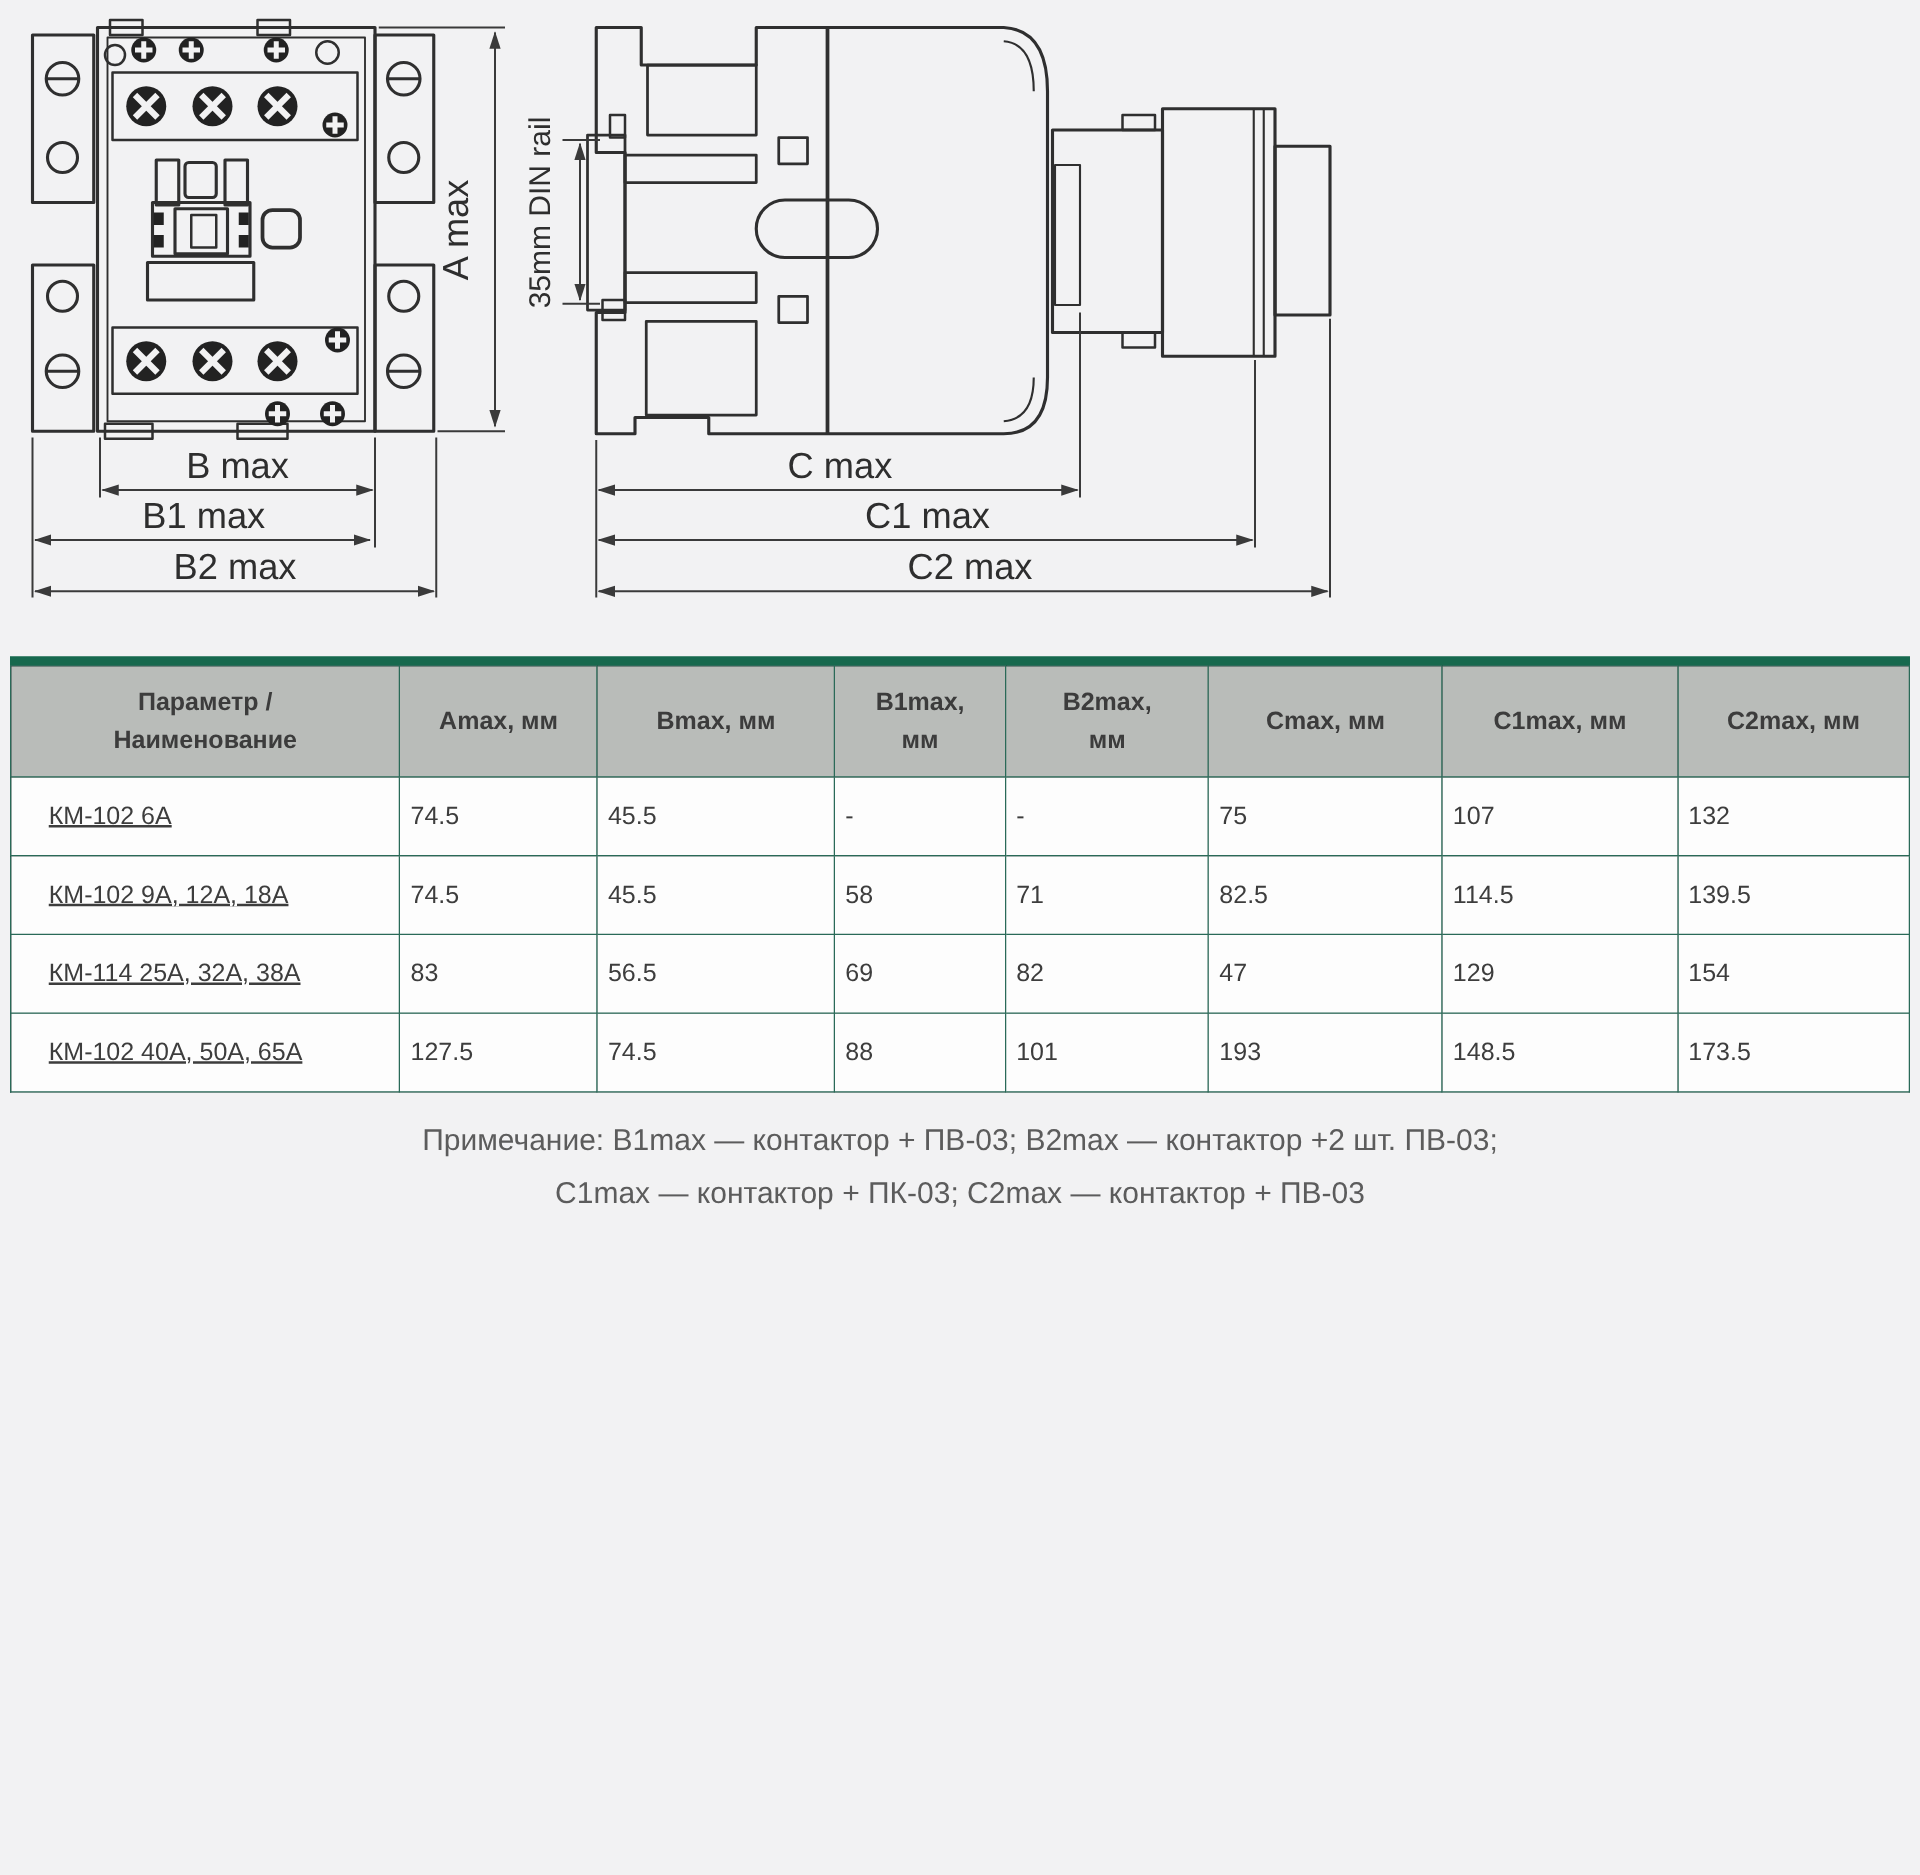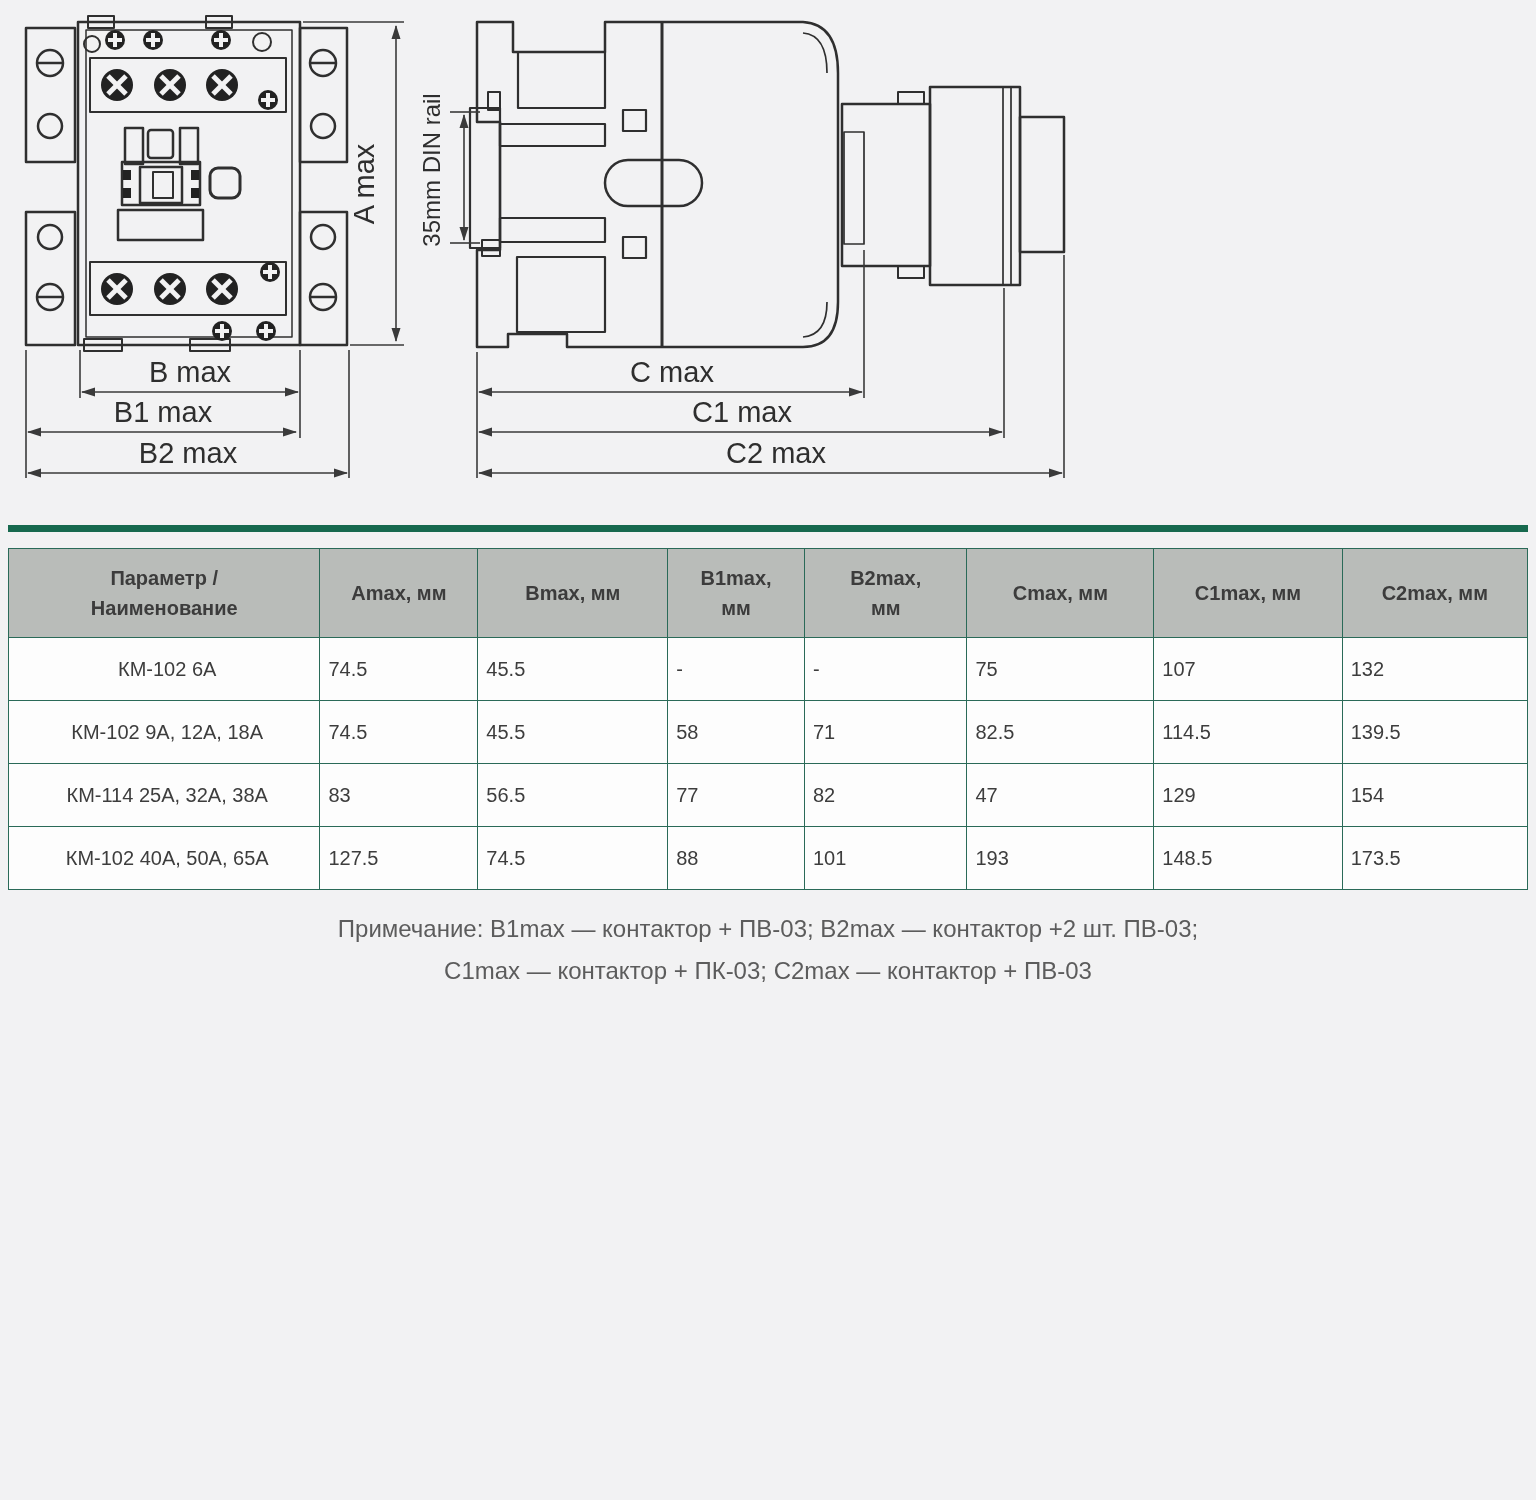--- a/index.html
+++ b/index.html
@@ -23,21 +23,20 @@
   
   .table-wrap {
     margin:20px 8px 0 8px;
     border-top:7px solid #17694e;
   }
   table.dims {
     width:100%;
     border-collapse:collapse;
     table-layout:fixed;
     background:#000000;
-    margin-top:16px;
   }
   table.dims th, table.dims td {
     border:1px solid #2a6a58;
   }
   table.dims th {
     background:#b9bcb9;
     color:#3c3c3c;
     font-size:20px;
     font-weight:bold;
     text-align:center;
@@ -50,22 +49,23 @@
   table.dims td {
     color:#3d3d3d;
     font-size:20px;
     text-align:left;
     vertical-align:middle;
     height:58px;
     padding:2px 8px;
     background:#fdfdfd;
   }
   table.dims td.name {
-    text-align:center;
-    padding-left:14px;
+    text-align:left;
+    padding-left:30px;
+    text-decoration:underline;
   }
   col.c1{width:20.5%} col.c2{width:10.4%} col.c3{width:12.5%} col.c4{width:9.0%}
   col.c5{width:10.7%} col.c6{width:12.3%} col.c7{width:12.4%} col.c8{width:12.2%}
   
   .note {
     margin-top:18px;
     text-align:center;
     color:#5c5c5c;
     font-size:24px;
     line-height:1.75;
@@ -295,21 +295,21 @@
         <td>58</td>
         <td>71</td>
         <td>82.5</td>
         <td>114.5</td>
         <td>139.5</td>
       </tr>
       <tr>
         <td class="name">КМ-114 25А, 32А, 38А</td>
         <td>83</td>
         <td>56.5</td>
-        <td>77</td>
+        <td>69</td>
         <td>82</td>
         <td>47</td>
         <td>129</td>
         <td>154</td>
       </tr>
       <tr>
         <td class="name">КМ-102 40А, 50А, 65А</td>
         <td>127.5</td>
         <td>74.5</td>
         <td>88</td>

